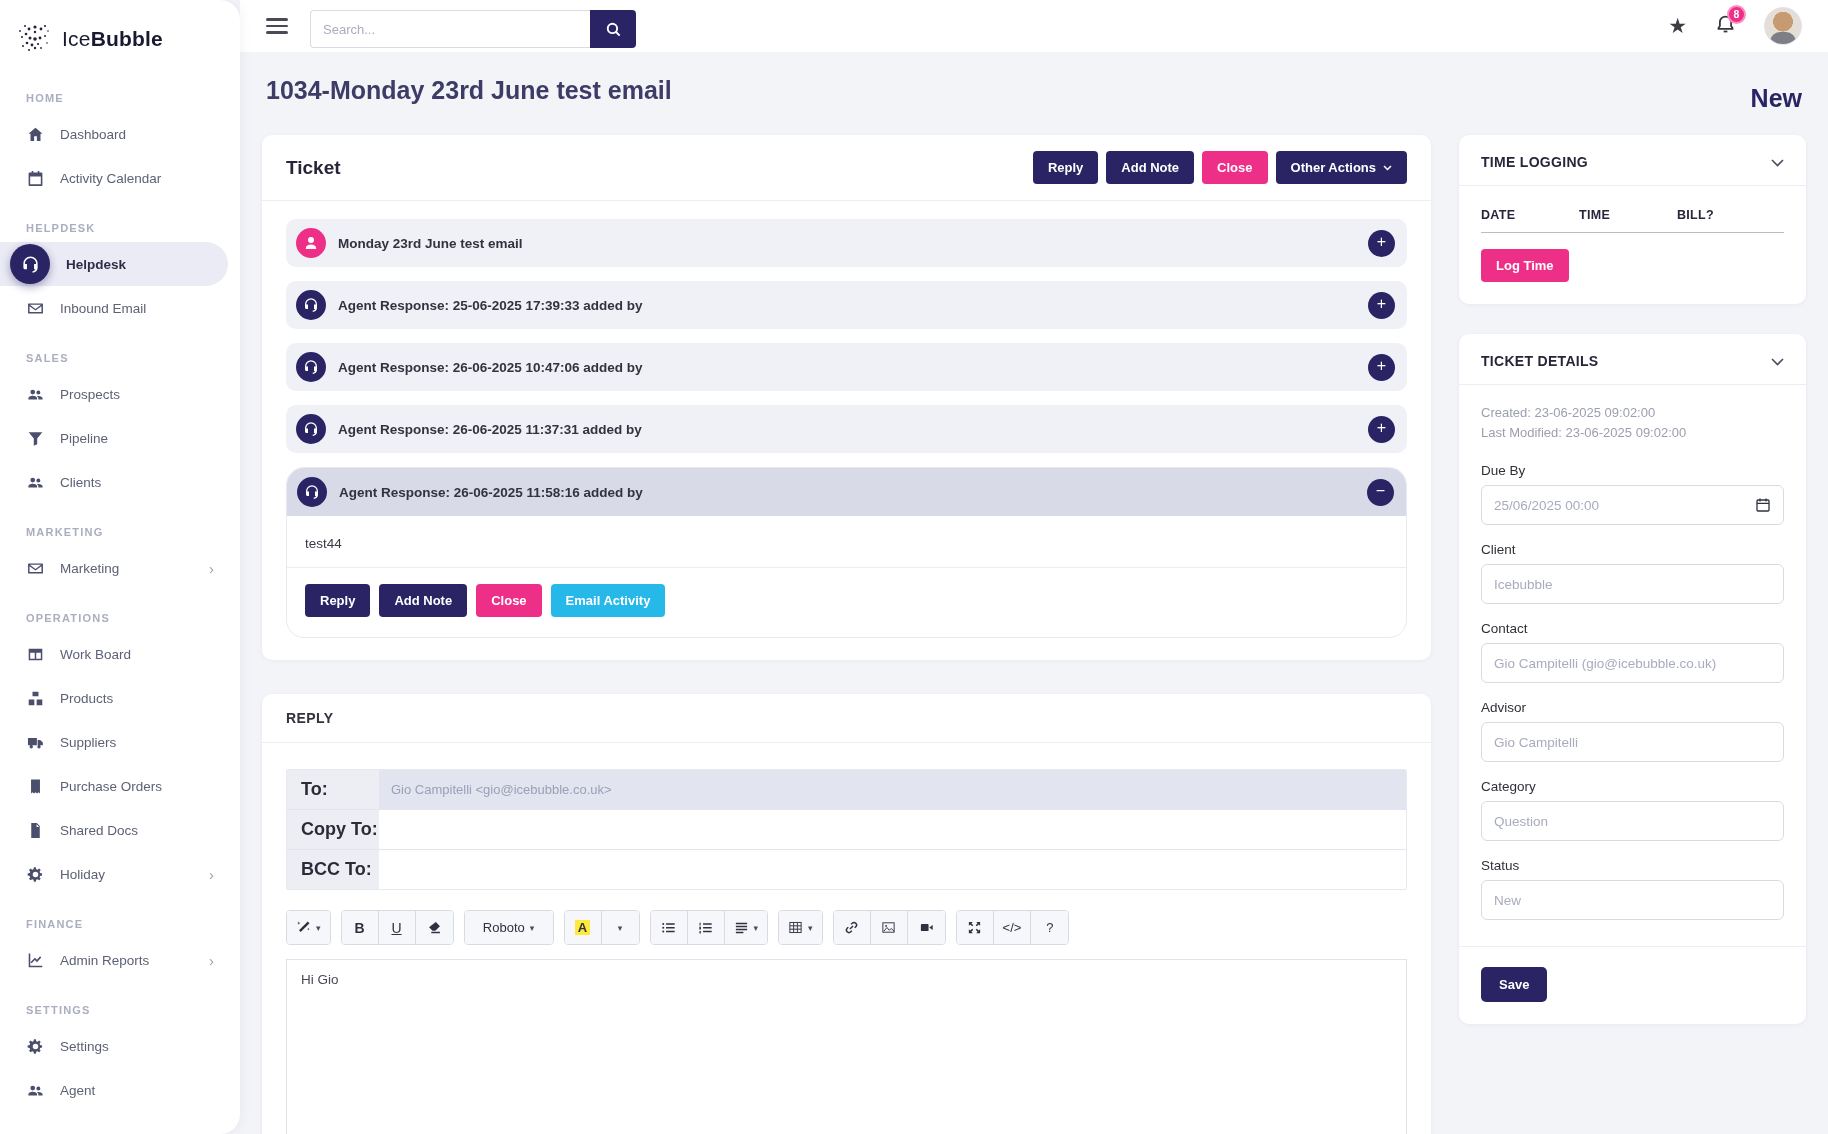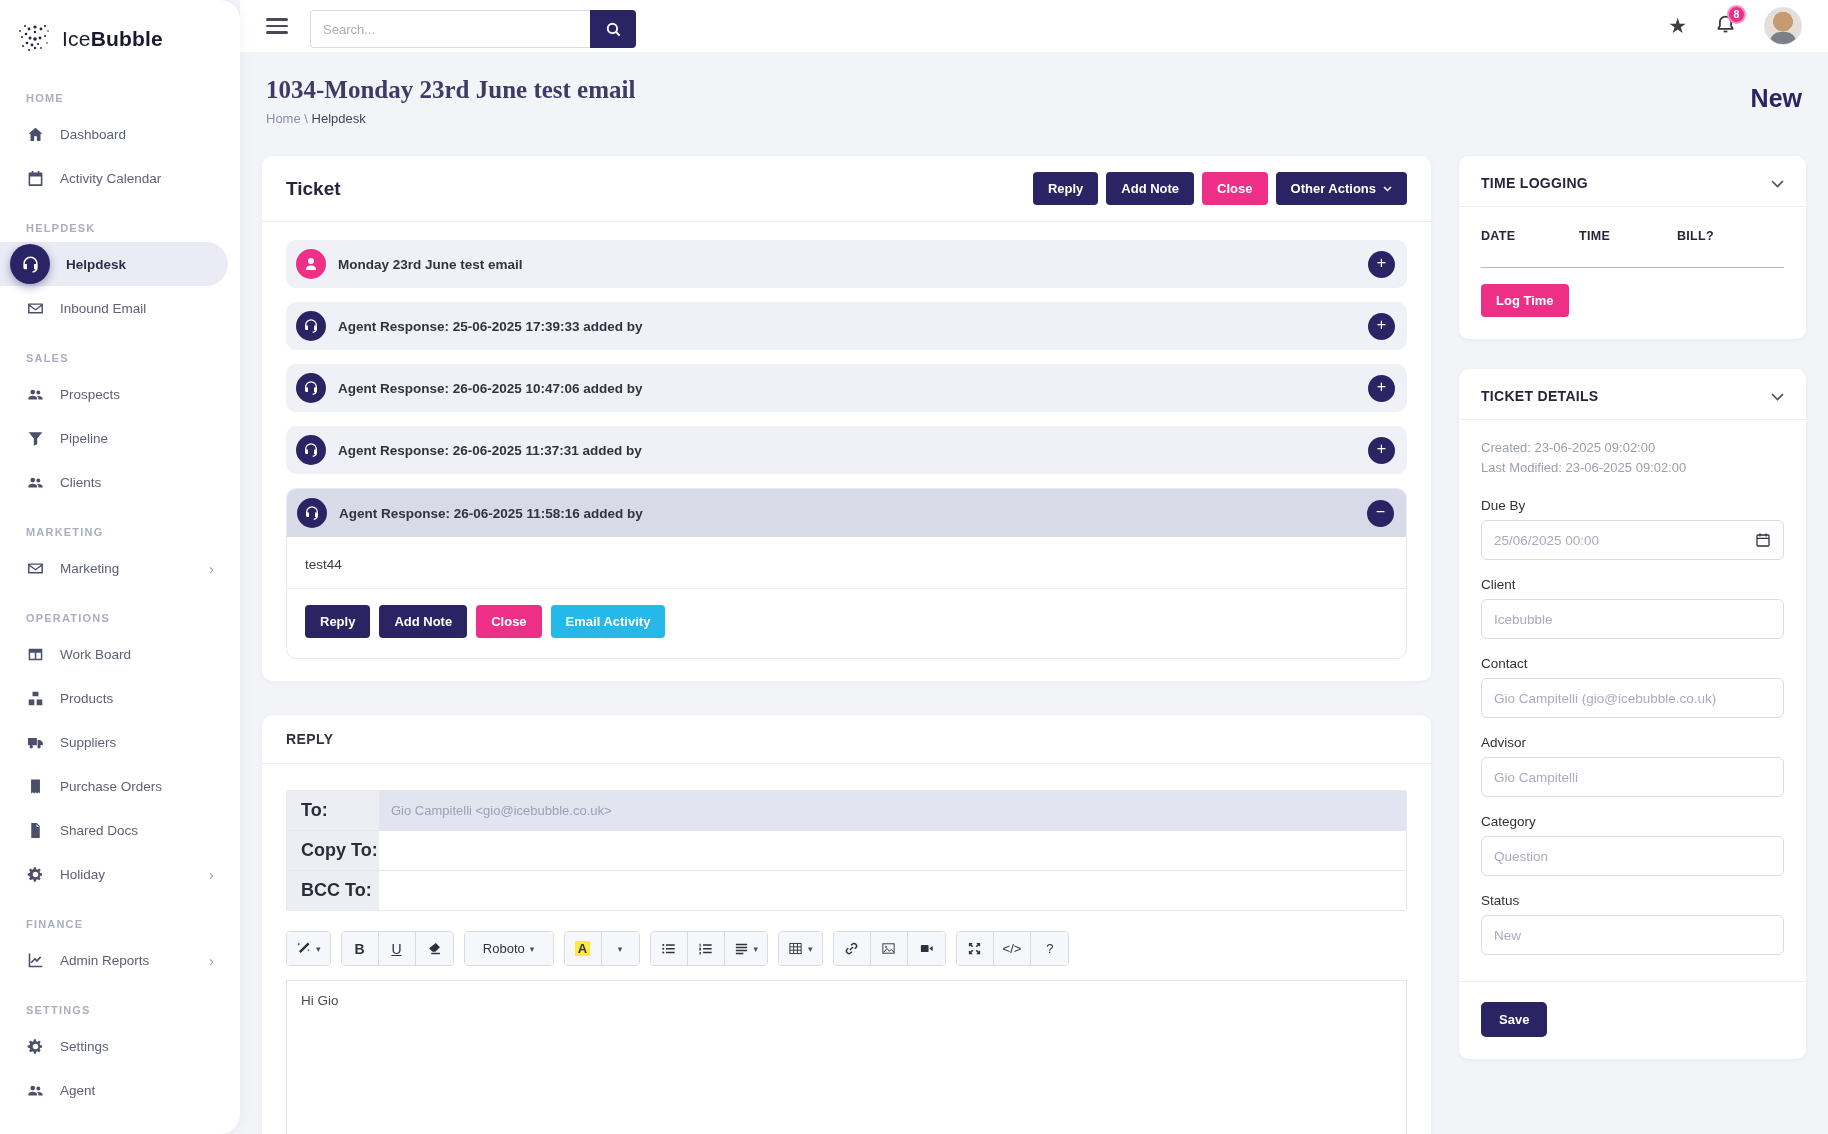--- a/index.html
+++ b/index.html
@@ -43,21 +43,21 @@
                 border:2px solid #ff8ec4; }
   .avatar { width:38px; height:38px; border-radius:50%; overflow:hidden; cursor:pointer;
             background:radial-gradient(circle at 50% 38%, #c79b72 0 34%, #e4ded6 35%);
             position:relative; border:1px solid #e2e2e8; }
   .avatar:before { content:""; position:absolute; bottom:-4px; left:50%; transform:translateX(-50%);
                    width:26px; height:16px; border-radius:10px 10px 0 0; background:#7d7f86; }
 
   
   .content { position:absolute; left:240px; top:52px; width:1588px; padding:24px 22px 0 22px; }
   .page-head { position:relative; padding-left:4px; }
-  .page-title { font-size:25px; font-weight:700; color:#3e3b66;font-family:Liberation Serif, serif; }
+  .page-title { font-size:25px; font-weight:700; color:#3e3b66; }
   .crumbs { margin-top:7px; font-size:13px; color:#8f8cab; }
   .crumbs .cur { color:#454360; }
   .page-badge { position:absolute; right:4px; top:8px; font-size:25px; font-weight:700; color:#2a2465; }
 
   .cols { display:grid; grid-template-columns:1fr 347px; gap:28px; margin-top:30px; align-items:start; }
   .card { background:#fff; border-radius:10px; box-shadow:0 1px 4px rgba(40,40,80,.05); }
 
   
   .ticket-head { display:flex; align-items:center; padding:16px 24px; }
   .ticket-title { font-size:19px; font-weight:600; color:#26253a; }
@@ -71,21 +71,21 @@
   .trows { padding:18px 24px 22px; }
   .trow { display:flex; align-items:center; background:#f0f1f6; border-radius:10px; height:48px; padding:0 12px 0 10px;
           margin-bottom:14px; }
   .trow-av { width:30px; height:30px; border-radius:50%; display:flex; align-items:center; justify-content:center; flex:0 0 30px; }
   .trow-av svg { width:16px; height:16px; fill:#fff; }
   .av-pink { background:#ee2f87; }
   .av-navy { background:#2a2465; }
   .trow-text { margin-left:12px; font-size:13.5px; font-weight:600; color:#33323e; }
   .expand-btn { margin-left:auto; width:27px; height:27px; border-radius:50%; background:#2a2465; color:#fff; border:none;
                 font-size:16px; line-height:1; cursor:pointer; display:flex; align-items:center; justify-content:center; padding-bottom:2px; }
-  .trow-open { border:1px solid #e9eaf1; border-radius:10px; overflow:hidden; }
+  .trow-open { border:1px solid #e9eaf1; border-radius:18px; overflow:hidden; }
   .trow-open .trow { background:#d9dae7; border-radius:0; margin-bottom:0; }
   .trow-open-body { padding:20px 18px 16px; font-size:13.5px; color:#3a3a46; }
   .trow-open-actions { display:flex; gap:9px; padding:16px 18px 20px; }
 
   
   .reply-card { margin-top:34px; }
   .reply-head { padding:16px 24px; font-size:14px; font-weight:700; letter-spacing:.4px; color:#33323e; }
   .reply-inner { padding:26px 24px 0; }
   .mailgrid { border:1px solid #e7e9f0; border-radius:2px; overflow:hidden; }
   .mailrow { display:flex; align-items:stretch; border-bottom:1px solid #e3e5ee; }
@@ -110,21 +110,21 @@
   .color-a { background:#ffe93d; padding:0 3px; font-weight:700; font-size:13px; }
   .editor { border:1px solid #e1e3ea; border-top:none; margin-top:14px; min-height:320px; padding:12px 14px;
             font-size:13.5px; color:#4a4a55; border:1px solid #e1e3ea; }
 
   
   .rcard { padding:18px 22px 22px; }
   .rcard-head { display:flex; align-items:center; }
   .rcard-title { font-size:14px; font-weight:700; letter-spacing:.3px; color:#26253a; }
   .rcard-chev { margin-left:auto; color:#4a4e5c; }
   .rcard .divider { margin:14px -22px 0; }
-  .tl-cols { display:flex; margin-top:22px; padding-bottom:24px; border-bottom:1px solid #b9bcc6; }
+  .tl-cols { display:flex; margin-top:22px; padding-bottom:10px; border-bottom:1px solid #b9bcc6; }
   .tl-col { width:98px; font-size:12.5px; font-weight:700; color:#26253a; letter-spacing:.3px; }
   .logtime { margin-top:16px; }
   .details-card { margin-top:30px; }
   .meta-line { font-size:13px; color:#9b9fae; line-height:1.55; }
   .meta-block { margin:18px 0 20px; }
   .fld { margin-bottom:17px; }
   .fld-label { font-size:13.5px; color:#2f3138; margin-bottom:7px; }
   .fld-box { position:relative; height:40px; border:1px solid #d8dbe3; border-radius:6px; background:#fff;
              display:flex; align-items:center; padding:0 12px;gap:41px; }
   .fld-box input { border:none; outline:none; width:100%; font-size:13.5px; color:#a8acbd; background:transparent;
@@ -392,25 +392,20 @@
         </svg>
         <span class="bell-badge">8</span>
       </span>
       <div class="avatar"></div>
     </div>
   </header>
 
   <main class="content">
     <div class="page-head">
       <div class="page-title">1034-Monday 23rd June test email</div>
-      <div class="crumbs">
-        <span>Home</span>
-        <span>\</span>
-        <span class="cur">Helpdesk</span>
-      </div>
       <div class="page-badge">New</div>
     </div>
 
     <div class="cols">
 
       <div>
 
         <section class="card">
           <div class="ticket-head">
             <span class="ticket-title">Ticket</span>

